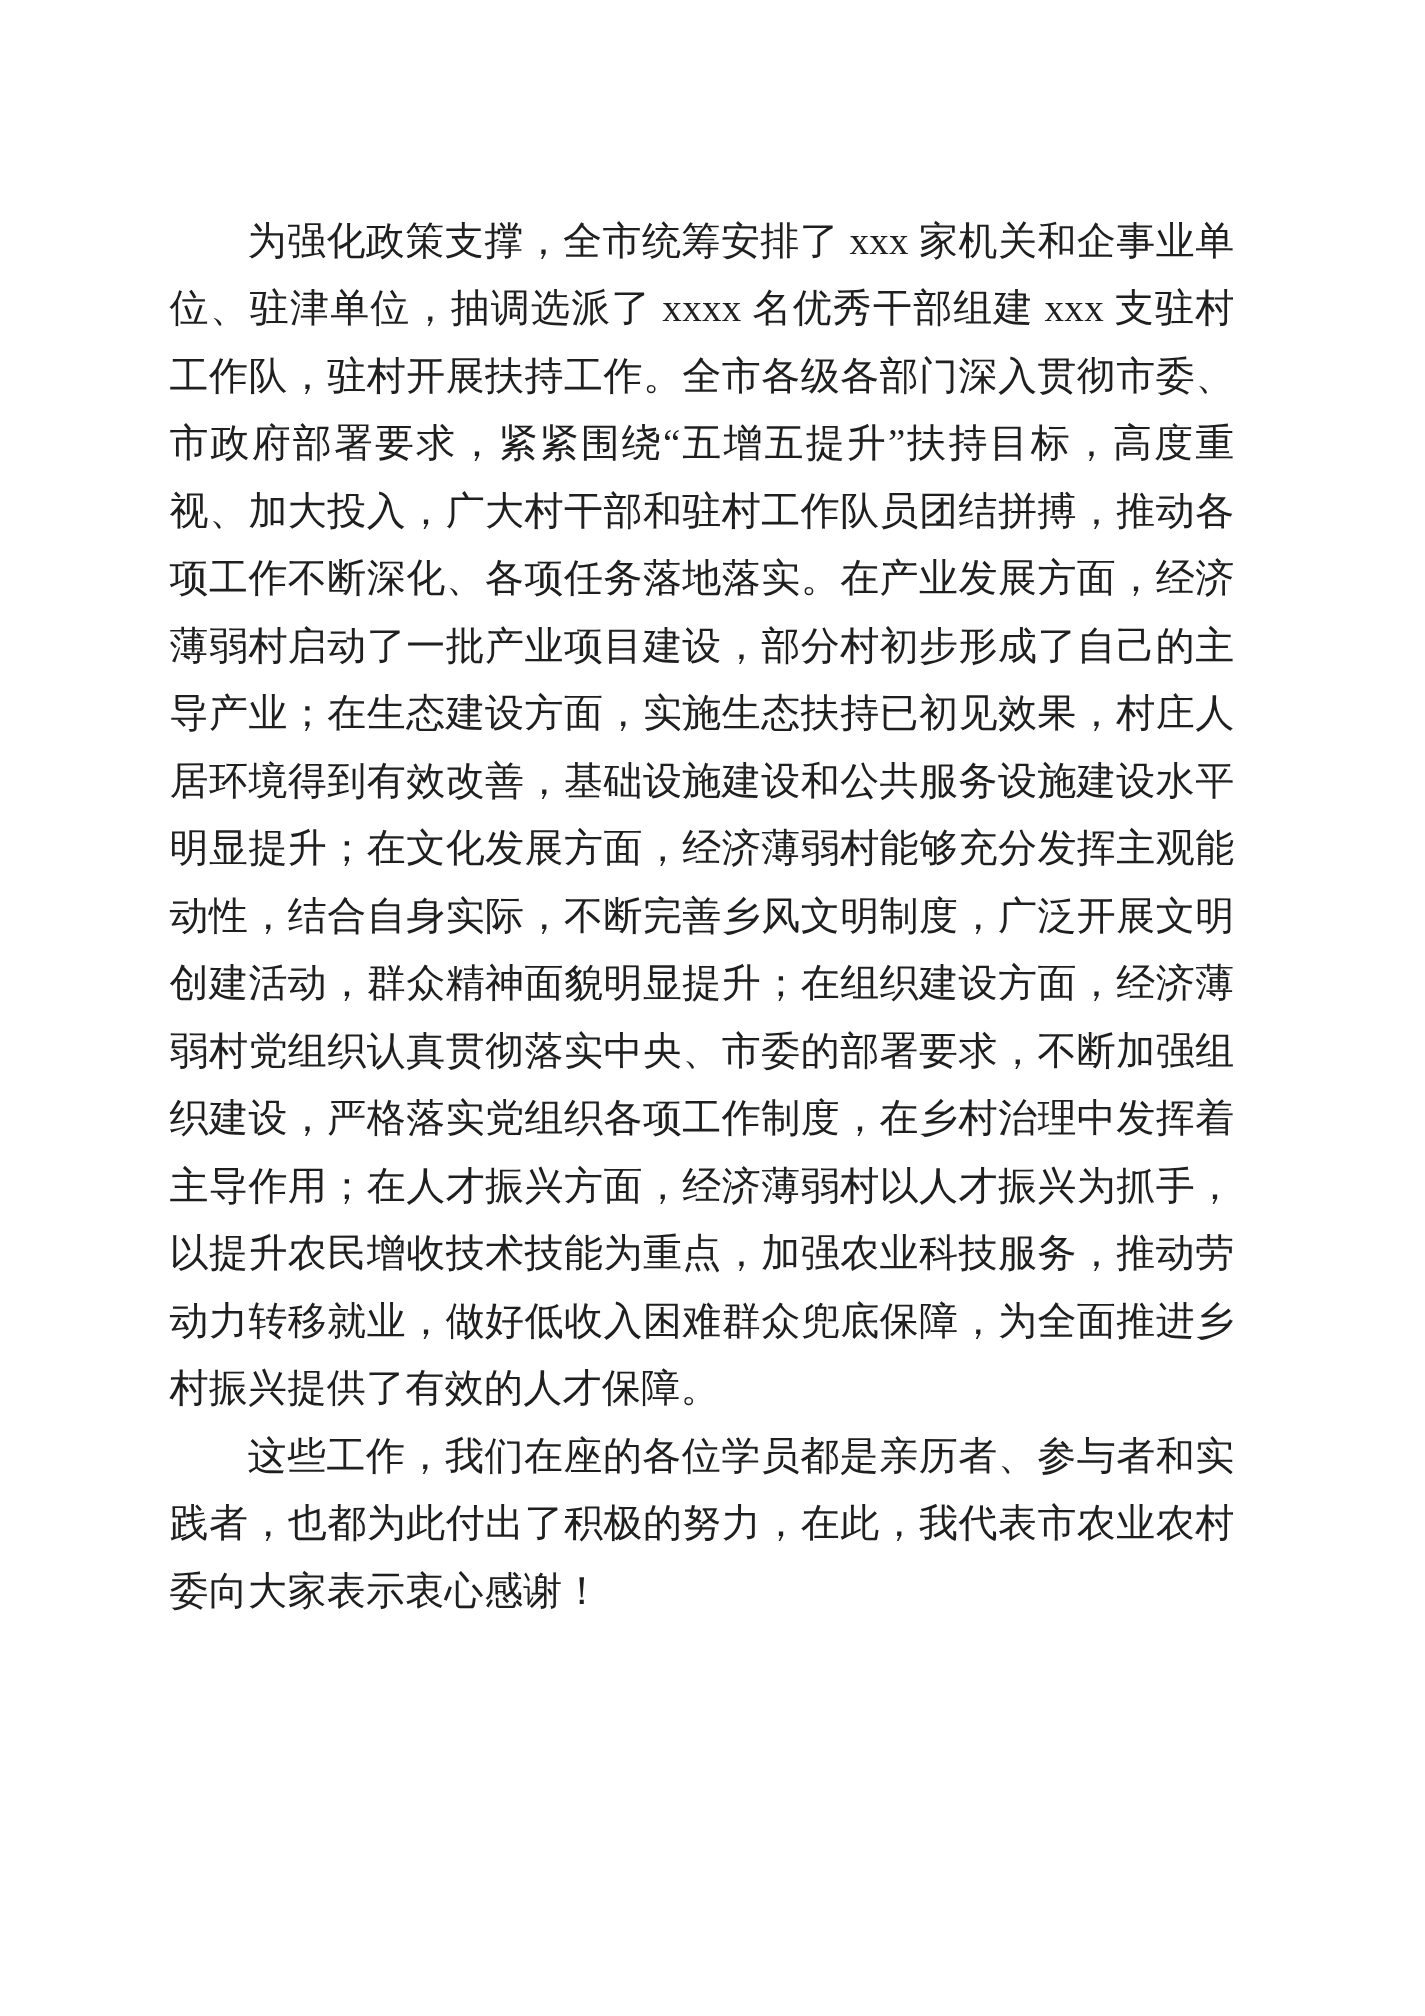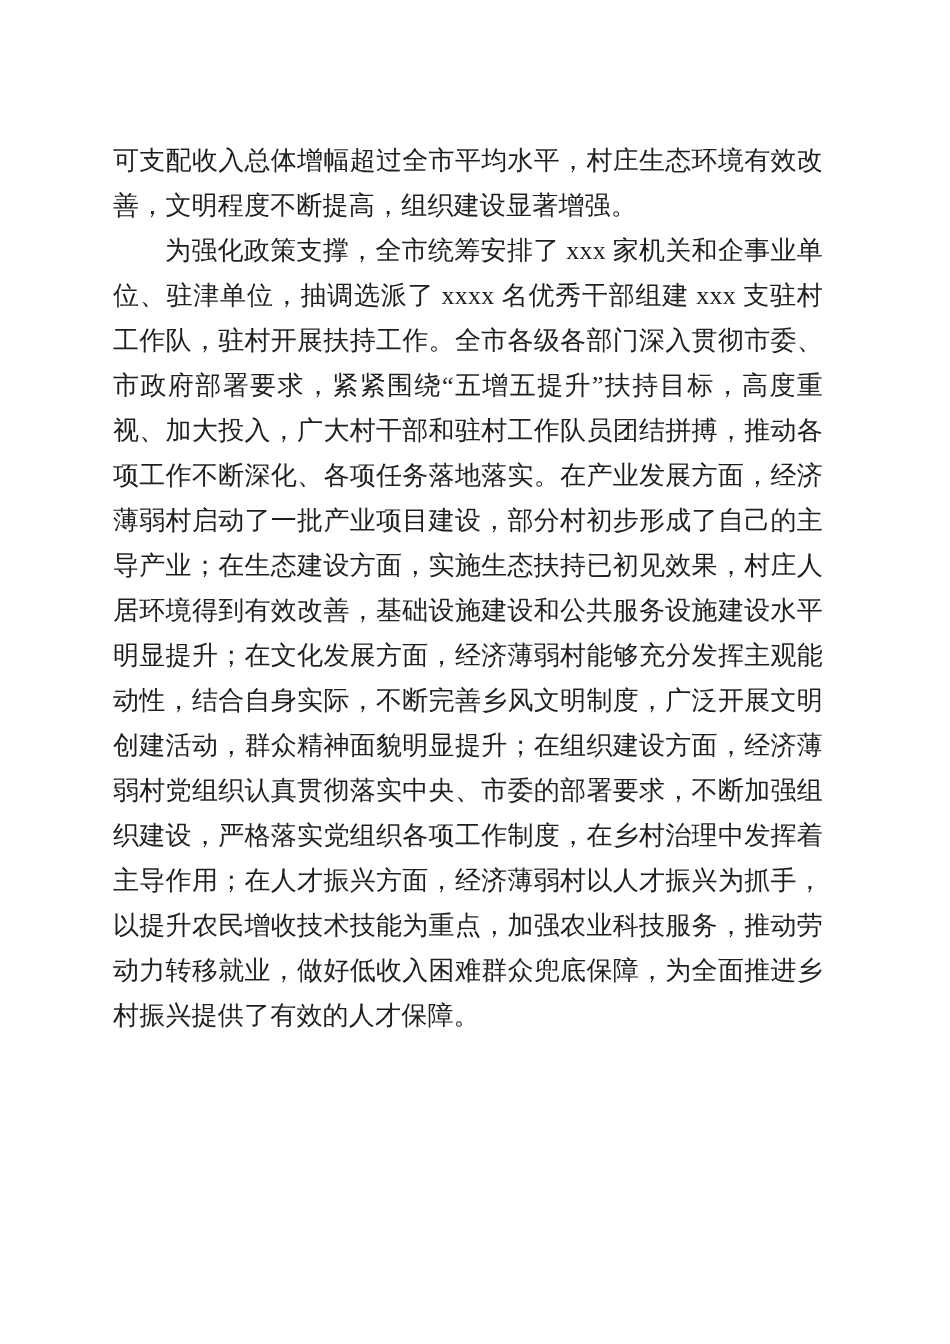--- a/index.html
+++ b/index.html
@@ -41,16 +41,16 @@
     text-indent: 52px;
     font-family: Liberation Serif, serif;
   }
 </style>
 </head>
 <body>
 
 <div class="page">
   <div class="content">
 
-  <p class="para">可支配收入总体增幅超过全市平均水平，村庄生态环境有效改善，文明程度不断提高，组织建设显著增强。</p>
       <p class="para indent">为强化政策支撑，全市统筹安排了 xxx 家机关和企事业单位、驻津单位，抽调选派了 xxxx 名优秀干部组建 xxx 支驻村工作队，驻村开展扶持工作。全市各级各部门深入贯彻市委、市政府部署要求，紧紧围绕“五增五提升”扶持目标，高度重视、加大投入，广大村干部和驻村工作队员团结拼搏，推动各项工作不断深化、各项任务落地落实。在产业发展方面，经济薄弱村启动了一批产业项目建设，部分村初步形成了自己的主导产业；在生态建设方面，实施生态扶持已初见效果，村庄人居环境得到有效改善，基础设施建设和公共服务设施建设水平明显提升；在文化发展方面，经济薄弱村能够充分发挥主观能动性，结合自身实际，不断完善乡风文明制度，广泛开展文明创建活动，群众精神面貌明显提升；在组织建设方面，经济薄弱村党组织认真贯彻落实中央、市委的部署要求，不断加强组织建设，严格落实党组织各项工作制度，在乡村治理中发挥着主导作用；在人才振兴方面，经济薄弱村以人才振兴为抓手，以提升农民增收技术技能为重点，加强农业科技服务，推动劳动力转移就业，做好低收入困难群众兜底保障，为全面推进乡村振兴提供了有效的人才保障。</p>
+      <p class="para indent">这些工作，我们在座的各位学员都是亲历者、参与者和实践者，也都为此付出了积极的努力，在此，我代表市农业农村委向大家表示衷心感谢！</p>
     </div>
 </div>
 
 </body></html>

